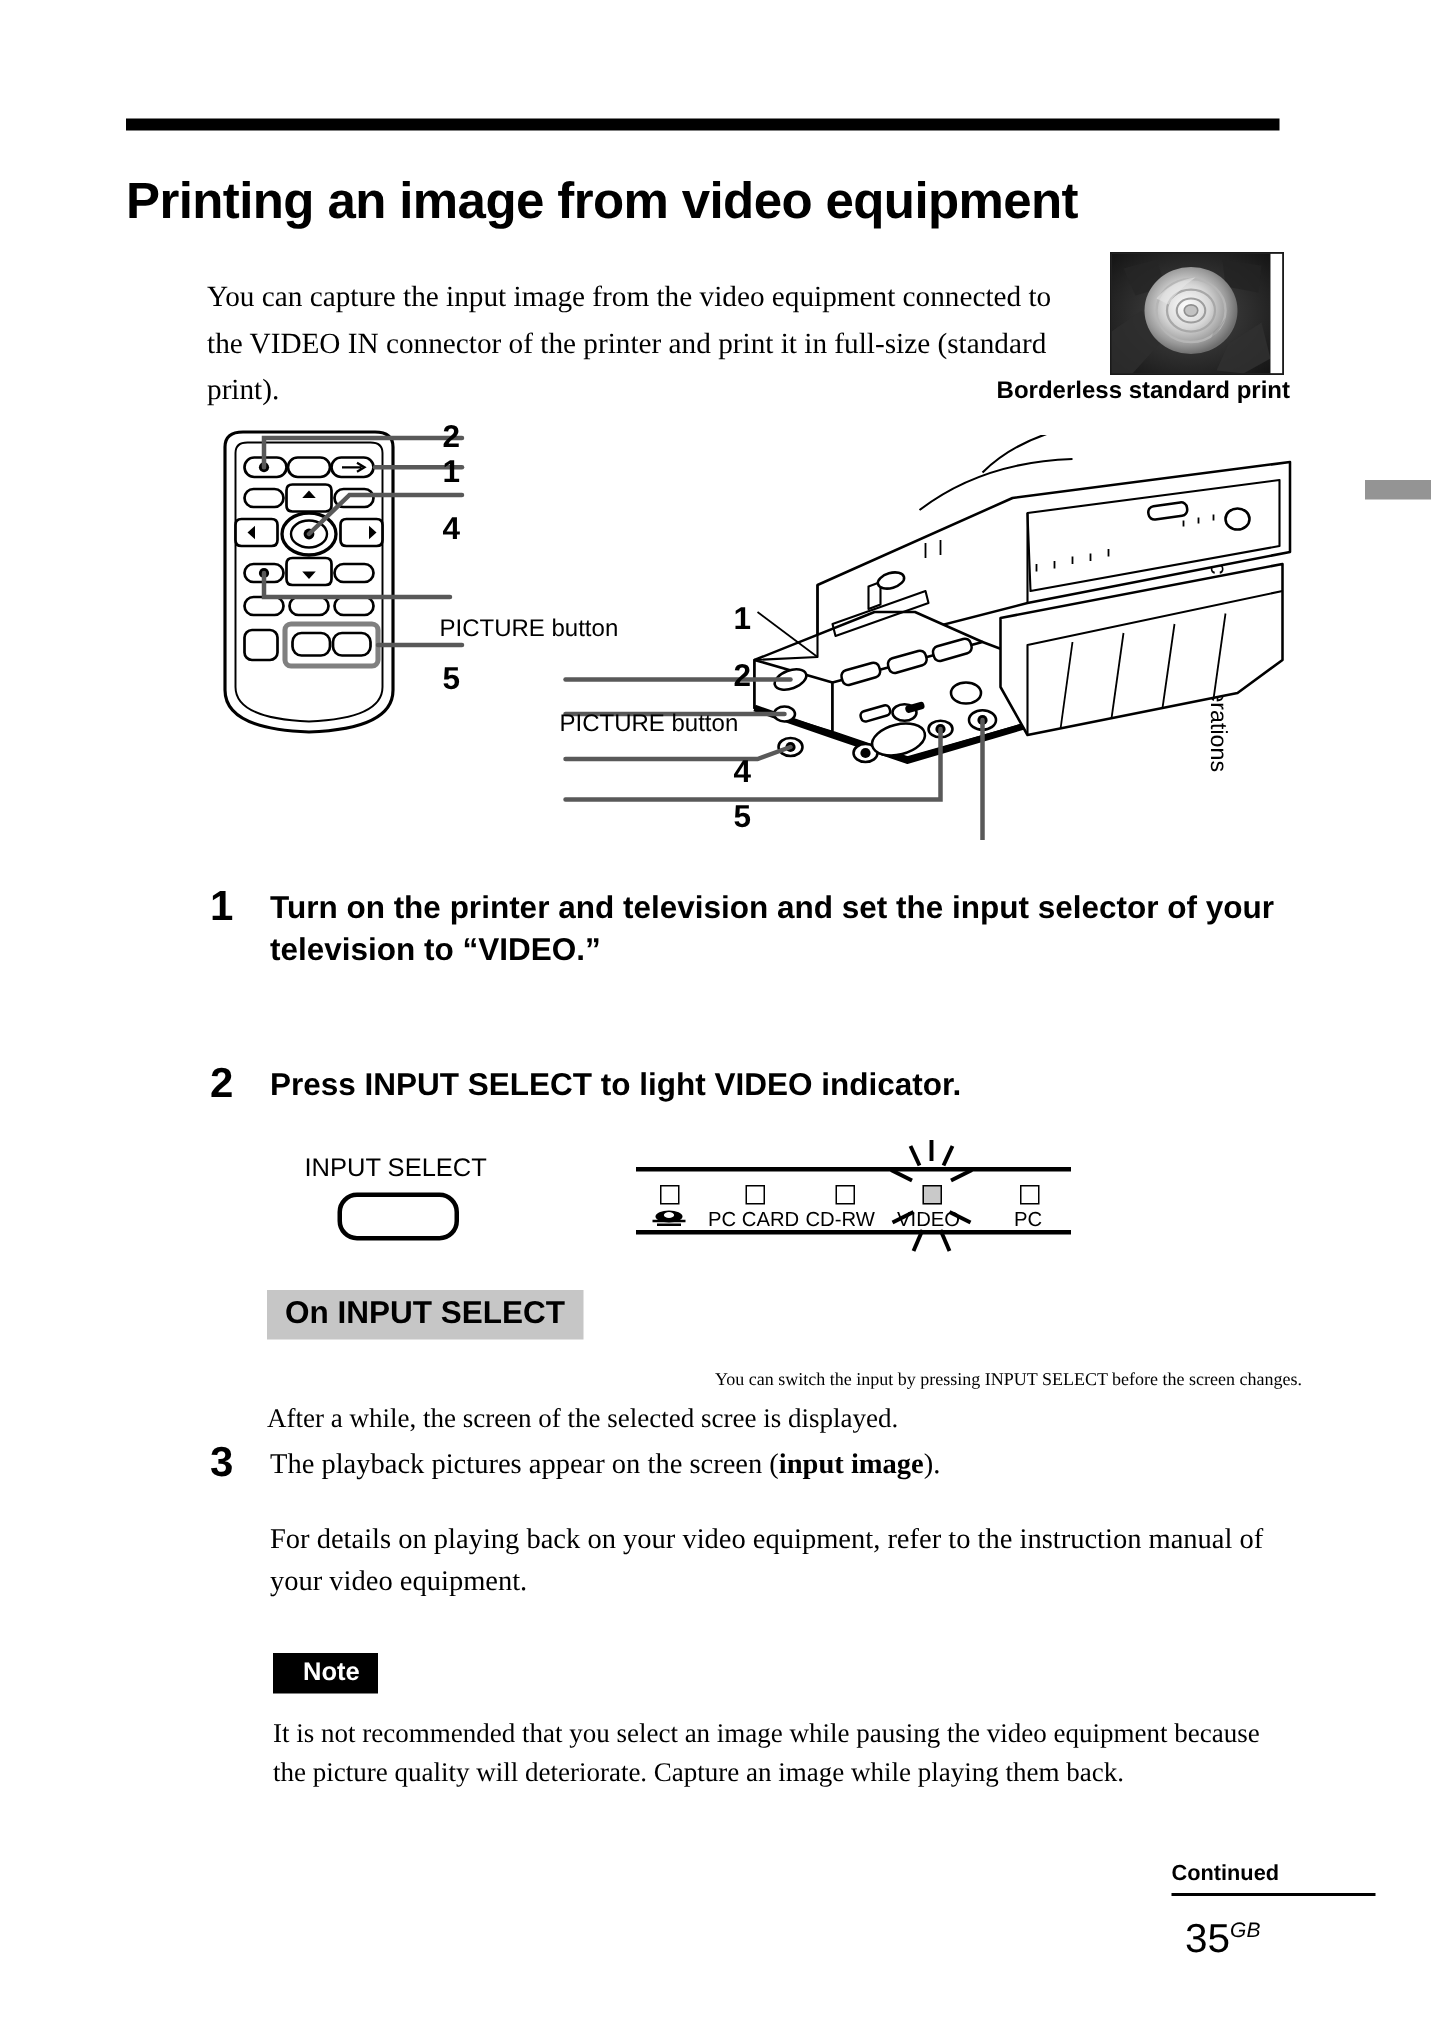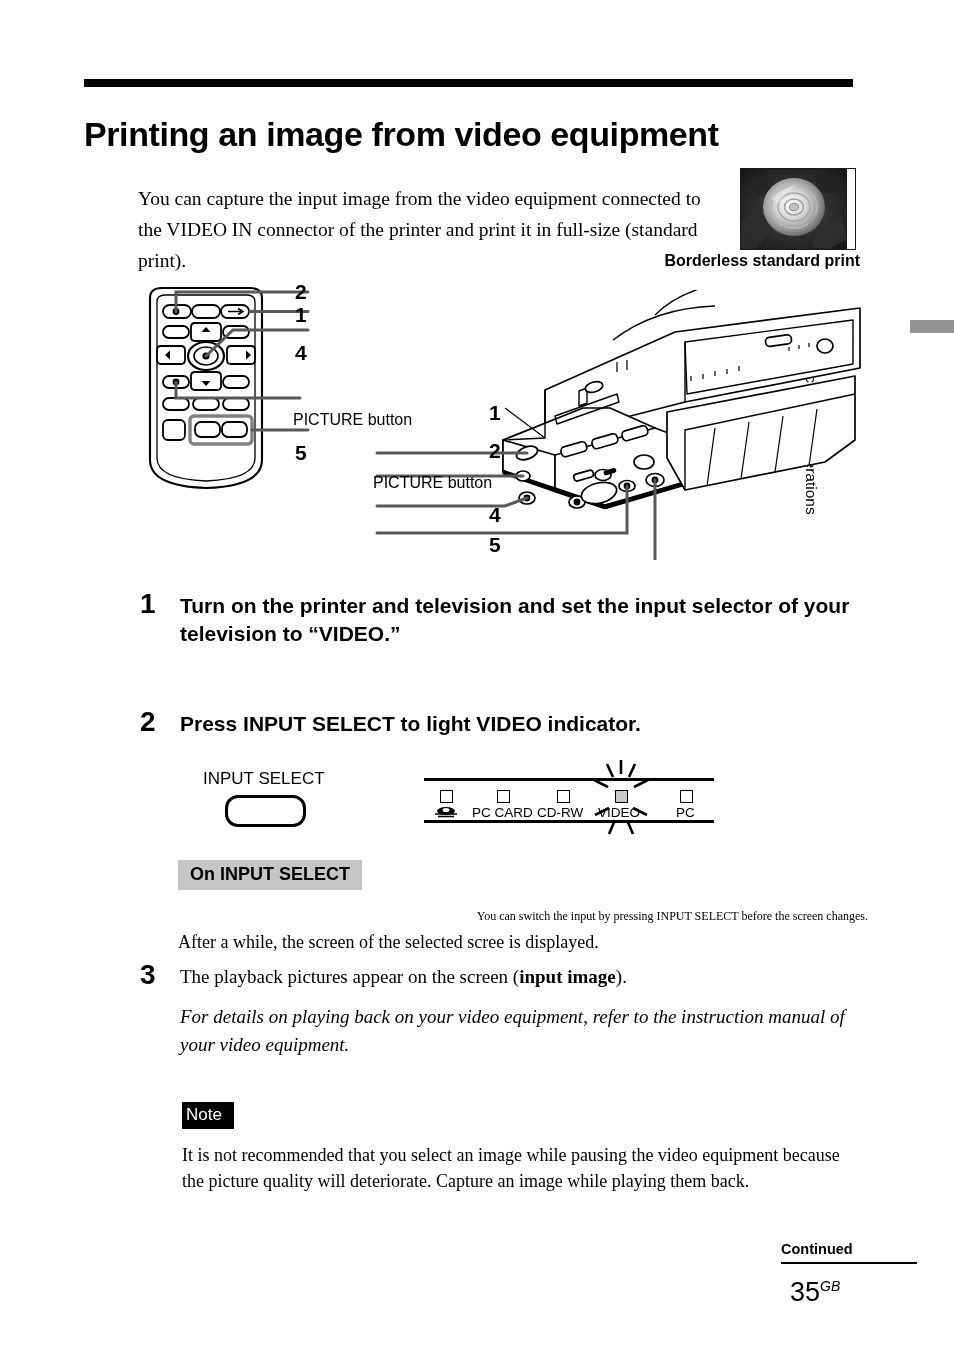--- a/index.html
+++ b/index.html
@@ -49,25 +49,25 @@
 
   
   .step{position:absolute;}
   .step-num{position:absolute;left:0;top:-4px;font-size:28px;font-weight:bold;}
   .step-head{margin-left:40px;font-size:21px;line-height:28px;font-weight:700;}
   .step-body{margin-left:40px;font-size:19px;line-height:28px;}
 
   
   .tagbox-grey{
     display:inline-block;background:#c6c6c6;padding:4px 12px 5px 12px;
-    font-size:18px;font-weight:bold;
+    font-size:21px;font-weight:bold;
   }
   .tagbox-black{
-    display:inline-block;background:#000;color:#fff;padding:3px 12px 4px 4px;
-    font-size:17px;font-weight:normal;
+    display:inline-block;background:#000;color:#fff;padding:3px 12px 4px 20px;
+    font-size:17px;font-weight:bold;
   }
 
   
   #input-select-label{position:absolute;left:203px;top:769px;font-size:17px;}
   #input-select-btn{
     position:absolute;left:225px;top:795px;width:75px;height:26px;
     border:3px solid #000;border-radius:13px;background:#fff;
   }
   #indicator-panel{position:absolute;left:424px;top:778px;width:290px;height:45px;}
   #indicator-panel .rule{position:absolute;left:0;width:290px;height:3px;background:#000;}
@@ -333,21 +333,21 @@
   <span class="tagbox-grey">On INPUT SELECT</span>
   <div class="serif" style="font-size:12px;line-height:26px;margin-top:13px;text-align:right;">You can switch the input by pressing INPUT SELECT before the screen changes.</div>
   <div class="serif" style="font-size:18px;line-height:26px;">After a while, the screen of the selected scree is displayed.</div>
 </div>
 
 <div class="step" style="left:140px;top:963px;width:716px;">
   <div class="step-num">3</div>
   <div class="step-body serif">
     <span>The playback pictures appear on the screen (</span><b>input image</b><span>).</span>
   </div>
-  <div class="step-body serif" style="margin-top:12px;font-style:italic;">For details on playing back on your video equipment, refer to the instruction manual of your video equipment.</div>
+  <div class="step-body serif" style="margin-top:22px;">For details on playing back on your video equipment, refer to the instruction manual of your video equipment.</div>
 </div>
 
 <div style="position:absolute;left:182px;top:1102px;width:676px;">
   <span class="tagbox-black">Note</span>
   <div class="serif" style="font-size:18px;line-height:26px;margin-top:13px;">It is not recommended that you select an image while pausing the video equipment because the picture quality will  deteriorate.  Capture an image while playing them back.</div>
 </div>
 
 <div id="continued">Continued</div>
 <div id="continued-rule"></div>
 <div id="page-number">

